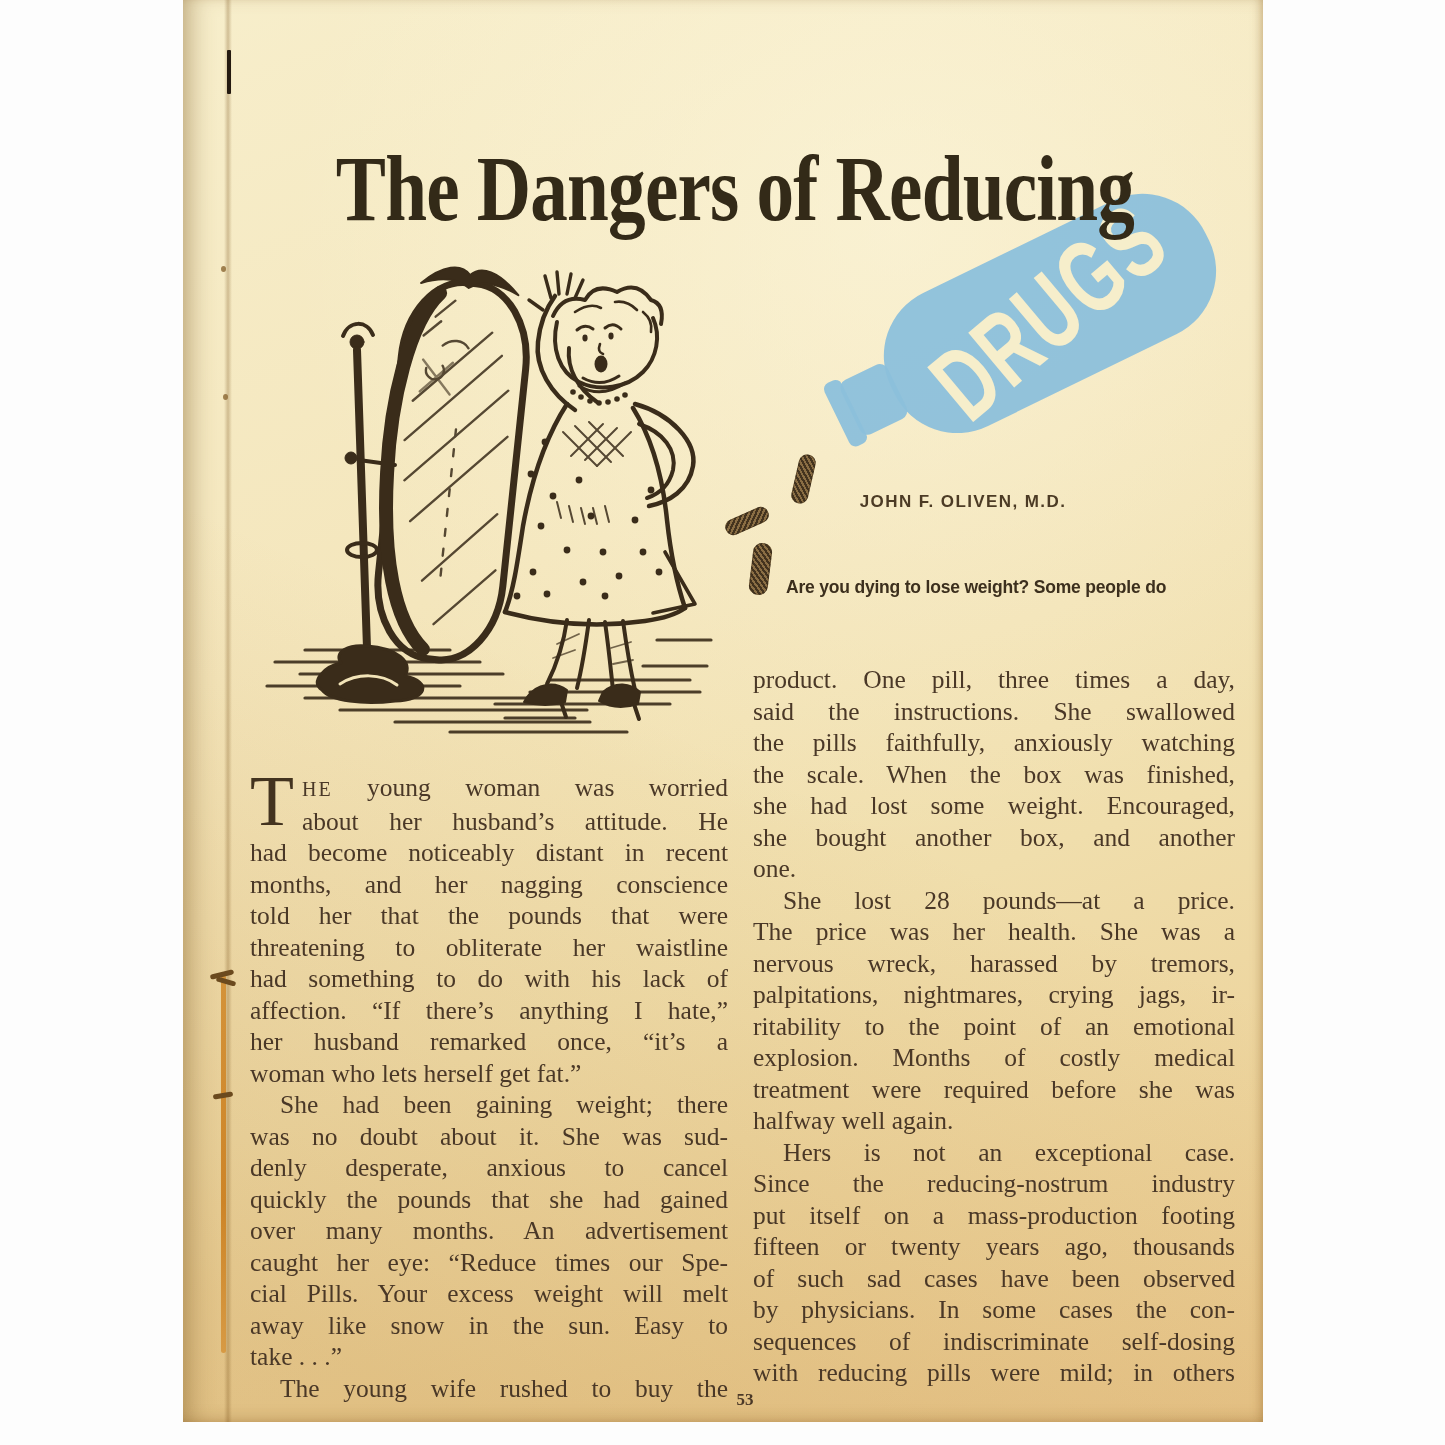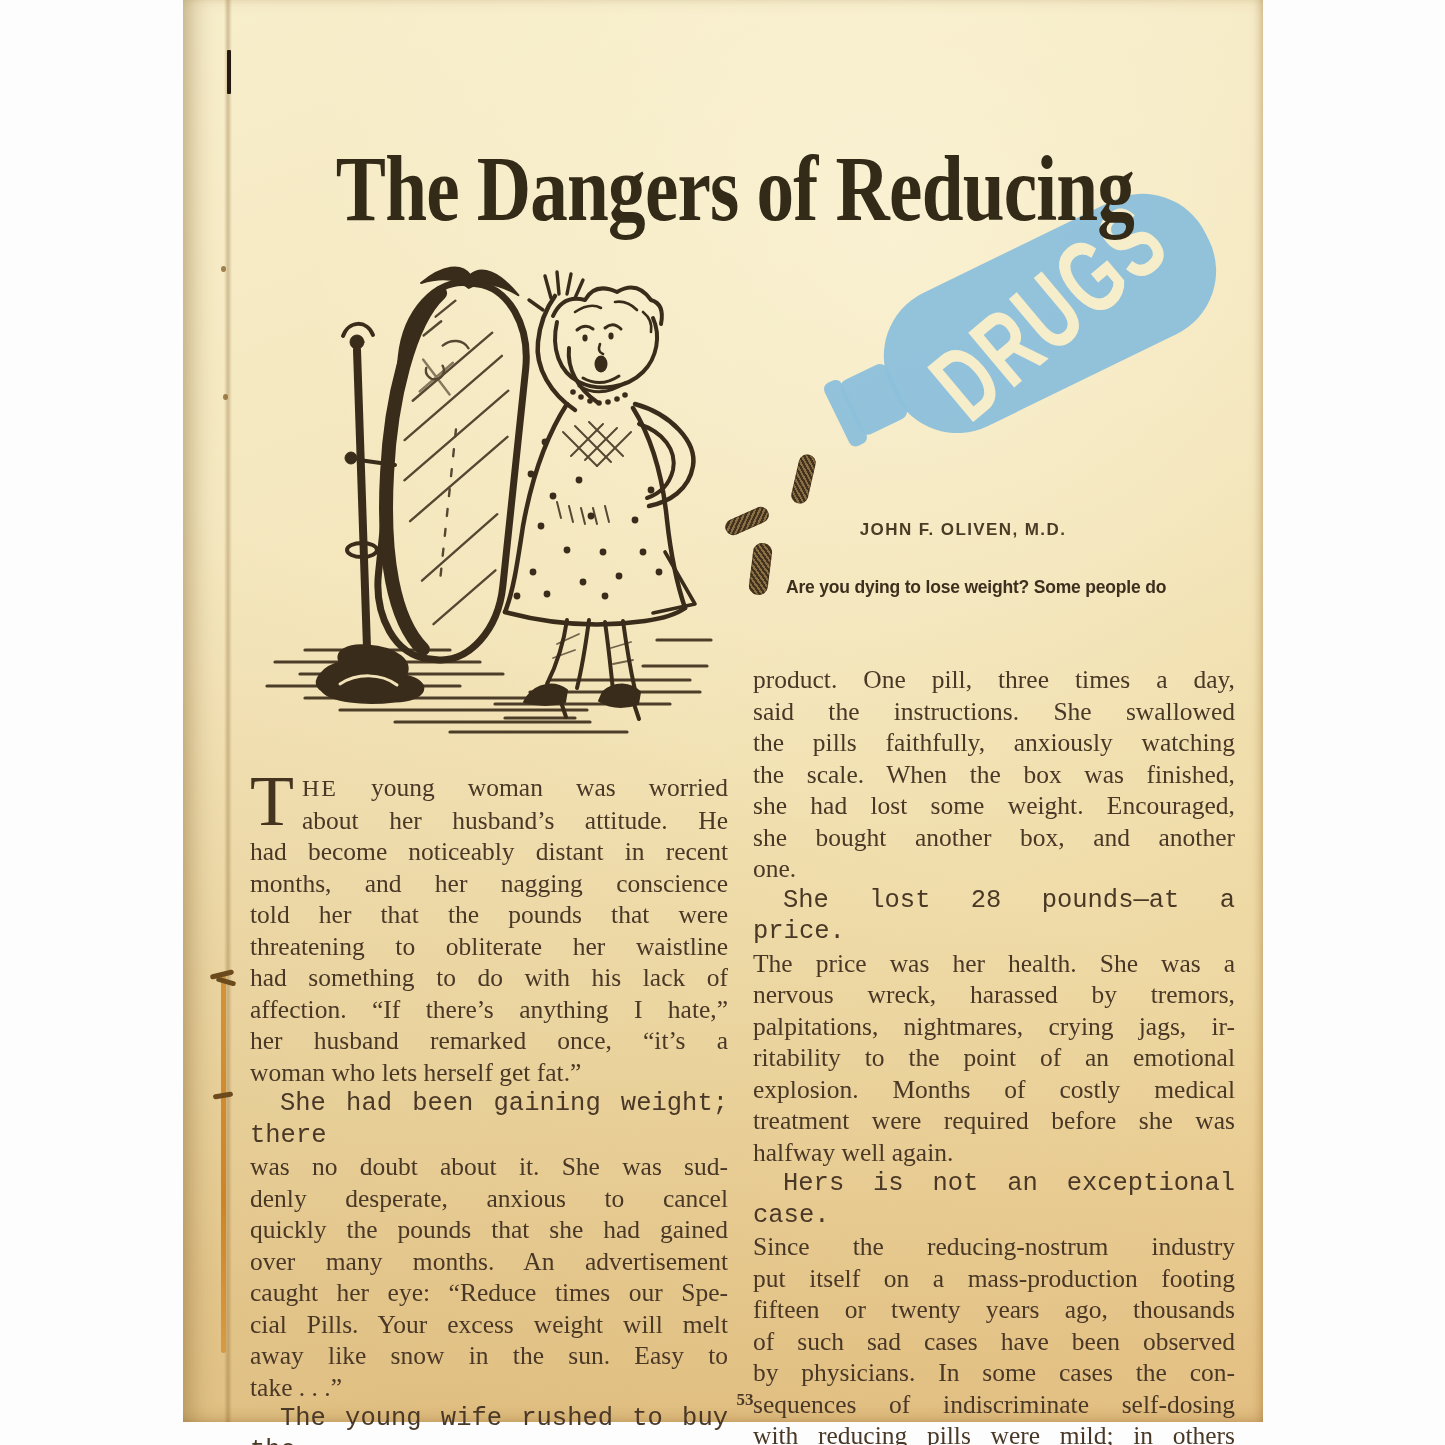--- a/index.html
+++ b/index.html
@@ -33,37 +33,37 @@
   .bottle-wrap{position:absolute;left:600px;top:165px;width:460px;height:330px;z-index:1;}
   .pill{position:absolute;border-radius:9px;z-index:1;
     background:repeating-linear-gradient(48deg,#43331e 0 2.2px,#8a6e44 2.2px 4.2px);
     box-shadow:0 0 0 1px rgba(60,45,25,.55) inset;}
   .pill1{left:612px;top:454px;width:17px;height:50px;transform:rotate(13deg);}
   .pill2{left:556px;top:498px;width:16px;height:46px;transform:rotate(66deg);}
   .pill3{left:568px;top:543px;width:19px;height:52px;transform:rotate(7deg);}
 
   .byline{position:absolute;left:560px;top:492px;width:440px;text-align:center;z-index:2;
     font-family:"Liberation Sans","DejaVu Sans",sans-serif;font-weight:700;
-    font-size:17px;letter-spacing:1.4px;color:#4c3b25;margin-top:28px;}
+    font-size:17px;letter-spacing:1.4px;color:#4c3b25;}
   .tagline{position:absolute;left:603px;top:577px;z-index:2;white-space:nowrap;
     font-family:Liberation Sans, sans-serif;font-weight:700;
     font-size:17.5px;letter-spacing:-0.2px;color:#3c2f1d;}
 
   
   .col{position:absolute;z-index:2;color:#4a3827;font-size:25.5px;line-height:31.5px;}
   .col-left{left:67px;top:772px;width:478px;}
   .col-right{left:570px;top:664px;width:482px;}
   .ln{text-align:justify;text-align-last:justify;}
-  .ln.ind{text-indent:30px;font-family:Liberation Mono, monospace;}
+  .ln.ind{text-indent:30px;}
   .ln.last{text-align-last:left;}
   .dcrow{display:flex;align-items:flex-start;}
   .dropcap{width:46px;flex:0 0 46px;font-size:72px;line-height:58px;font-weight:400;
     color:#43331f;margin-right:6px;}
   .dclines{flex:1;}
-  .sc{font-size:24px;letter-spacing:2px;}
+  .sc{font-size:20px;letter-spacing:2px;}
 
   .pagenum{position:absolute;left:540px;top:1390px;width:44px;text-align:center;z-index:2;
     font-weight:700;font-size:17px;color:#4a3827;}
 
   .illu{position:absolute;left:62px;top:252px;z-index:2;}
   svg text{font-family:"Liberation Sans","DejaVu Sans",sans-serif;}
 </style>
 </head>
 <body>
 

